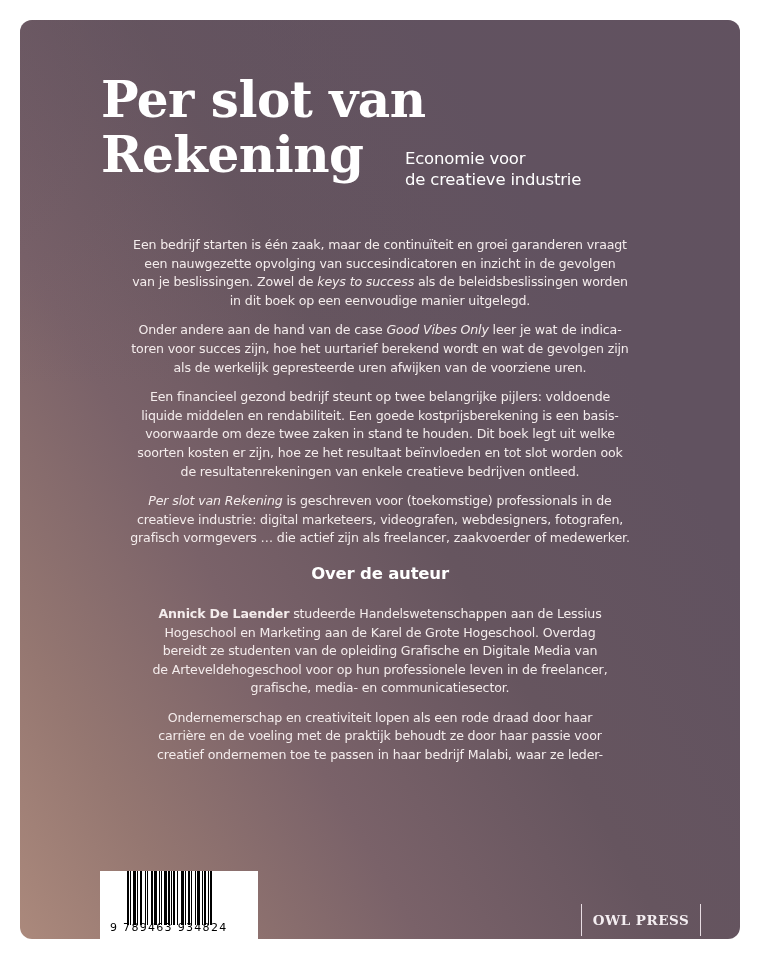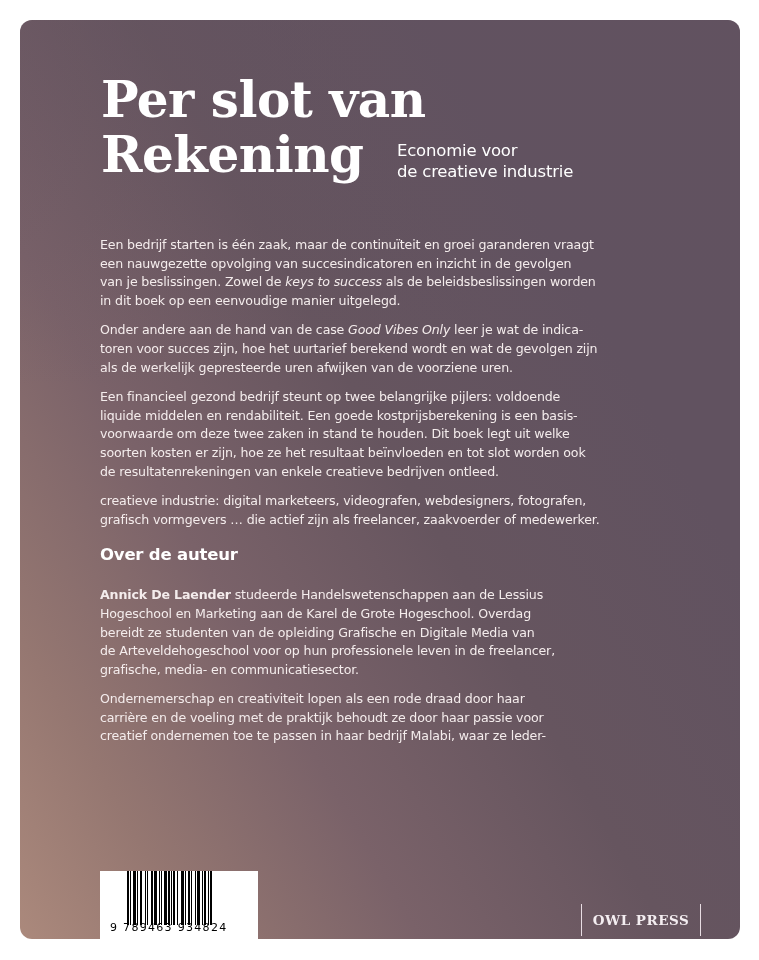--- a/index.html
+++ b/index.html
@@ -16,28 +16,28 @@
     content: ""; position: absolute; inset: 0;
     background: linear-gradient(180deg, rgba(98,82,96,0.35) 0%, rgba(98,82,96,0) 40%);
     pointer-events: none;
   }
   .title {
     position: absolute; left: 81px; top: 52px; margin: 0;
     font-family: "DejaVu Serif", serif; font-weight: bold;
     font-size: 50px; line-height: 55px; color: #ffffff; letter-spacing: -0.5px;
   }
   .subtitle {
-    position: absolute; left: 377px; top: 120px; margin: 0;
+    position: absolute; left: 377px; top: 120px; margin: 8px;
     font-family: "DejaVu Sans", sans-serif; font-size: 16.5px; line-height: 21px;
     color: #ffffff; letter-spacing: -0.2px;
   }
   .body {
     position: absolute; left: 80px; top: 216px; width: 560px;
     font-family: "DejaVu Sans", sans-serif; font-size: 12.6px; line-height: 18.6px;
-    color: #f4ecec; letter-spacing: -0.15px;
+    color: #f4ecec; letter-spacing: -0.15px; text-align: center;
   }
   .body p { margin: 0 0 11px 0; white-space: nowrap; }
   .body .line { display: block; }
   .body em { font-style: italic; }
   .body h2 {
     font-family: "DejaVu Sans", sans-serif; font-weight: bold; font-size: 16.5px;
     line-height: 22px; margin: 15px 0 20px 0; color: #ffffff; letter-spacing: -0.2px;
   }
   .body strong { font-weight: bold; }
   .barcode-box {
@@ -87,20 +87,21 @@
       <span class="line">als de werkelijk gepresteerde uren afwijken van de voorziene uren.</span>
     </p>
     <p>
       <span class="line">Een financieel gezond bedrijf steunt op twee belangrijke pijlers: voldoende</span>
       <span class="line">liquide middelen en rendabiliteit. Een goede kostprijsberekening is een basis-</span>
       <span class="line">voorwaarde om deze twee zaken in stand te houden. Dit boek legt uit welke</span>
       <span class="line">soorten kosten er zijn, hoe ze het resultaat beïnvloeden en tot slot worden ook</span>
       <span class="line">de resultatenrekeningen van enkele creatieve bedrijven ontleed.</span>
     </p>
     <p>
+      <span class="line"><em>Per slot van Rekening</em><span> is geschreven voor (toekomstige) professionals in de</span></span>
       <span class="line">creatieve industrie: digital marketeers, videografen, webdesigners, fotografen,</span>
       <span class="line">grafisch vormgevers … die actief zijn als freelancer, zaakvoerder of medewerker.</span>
     </p>
 
     <h2>Over de auteur</h2>
 
     <p>
       <span class="line"><strong>Annick De Laender</strong><span> studeerde Handelswetenschappen aan de Lessius</span></span>
       <span class="line">Hogeschool en Marketing aan de Karel de Grote Hogeschool. Overdag</span>
       <span class="line">bereidt ze studenten van de opleiding Grafische en Digitale Media van</span>

